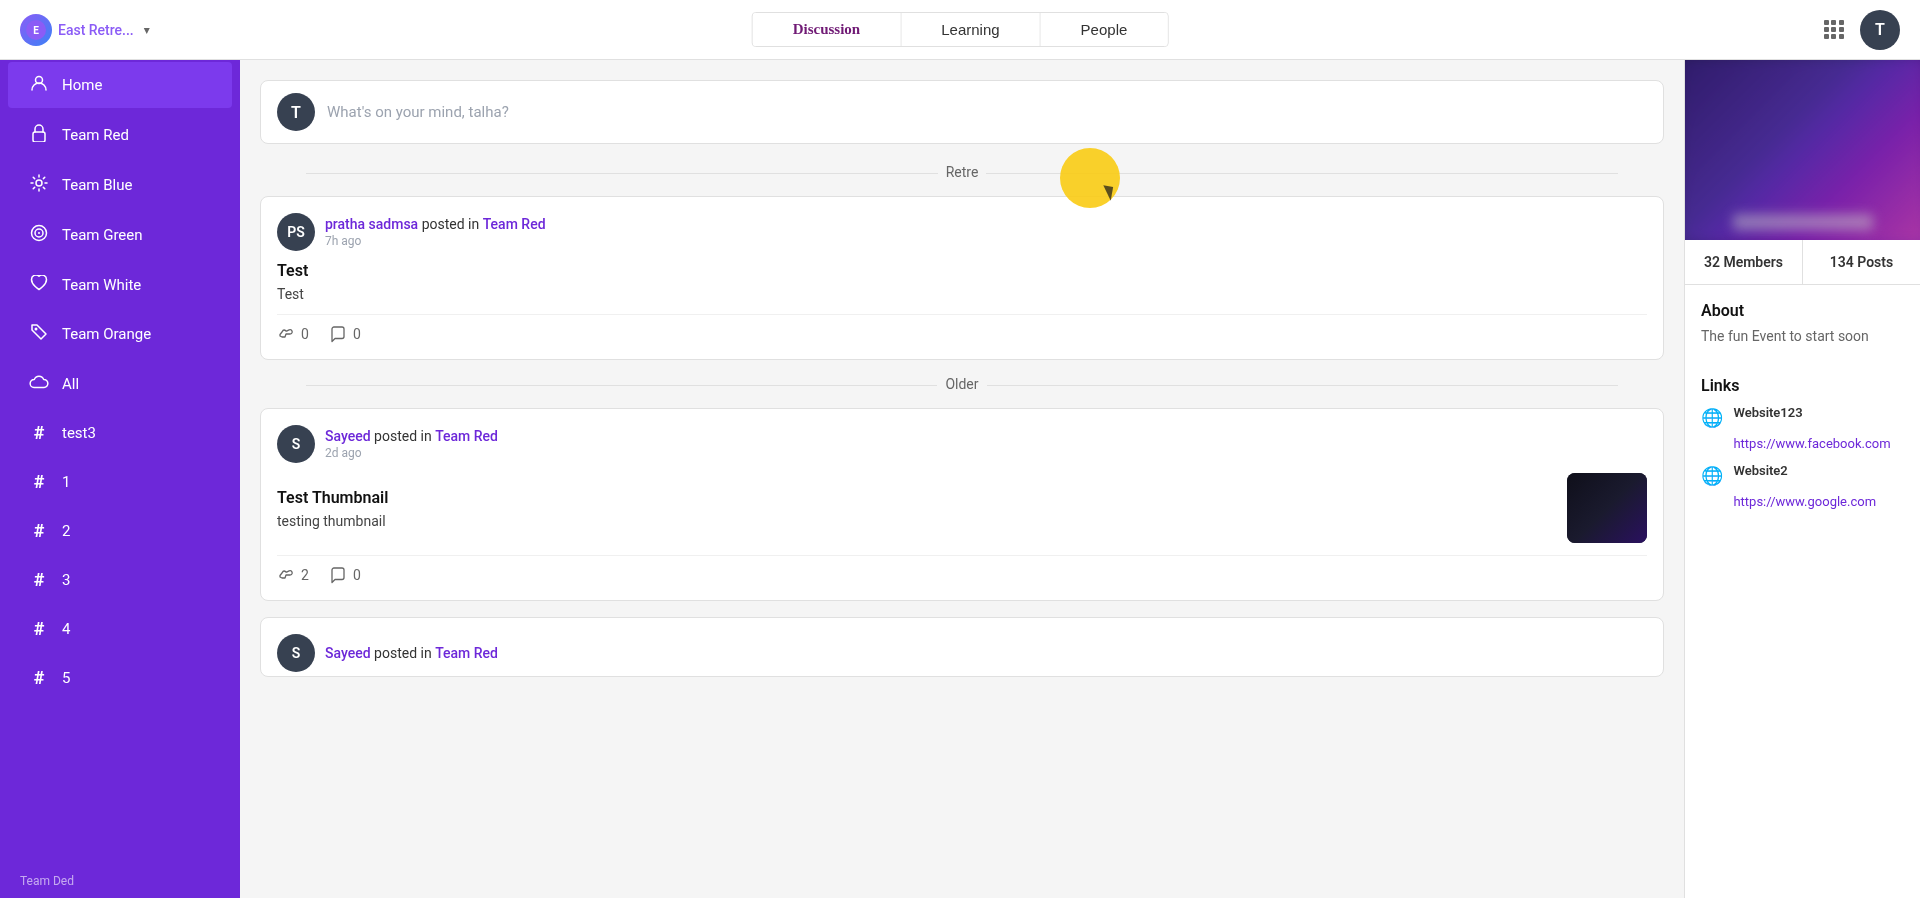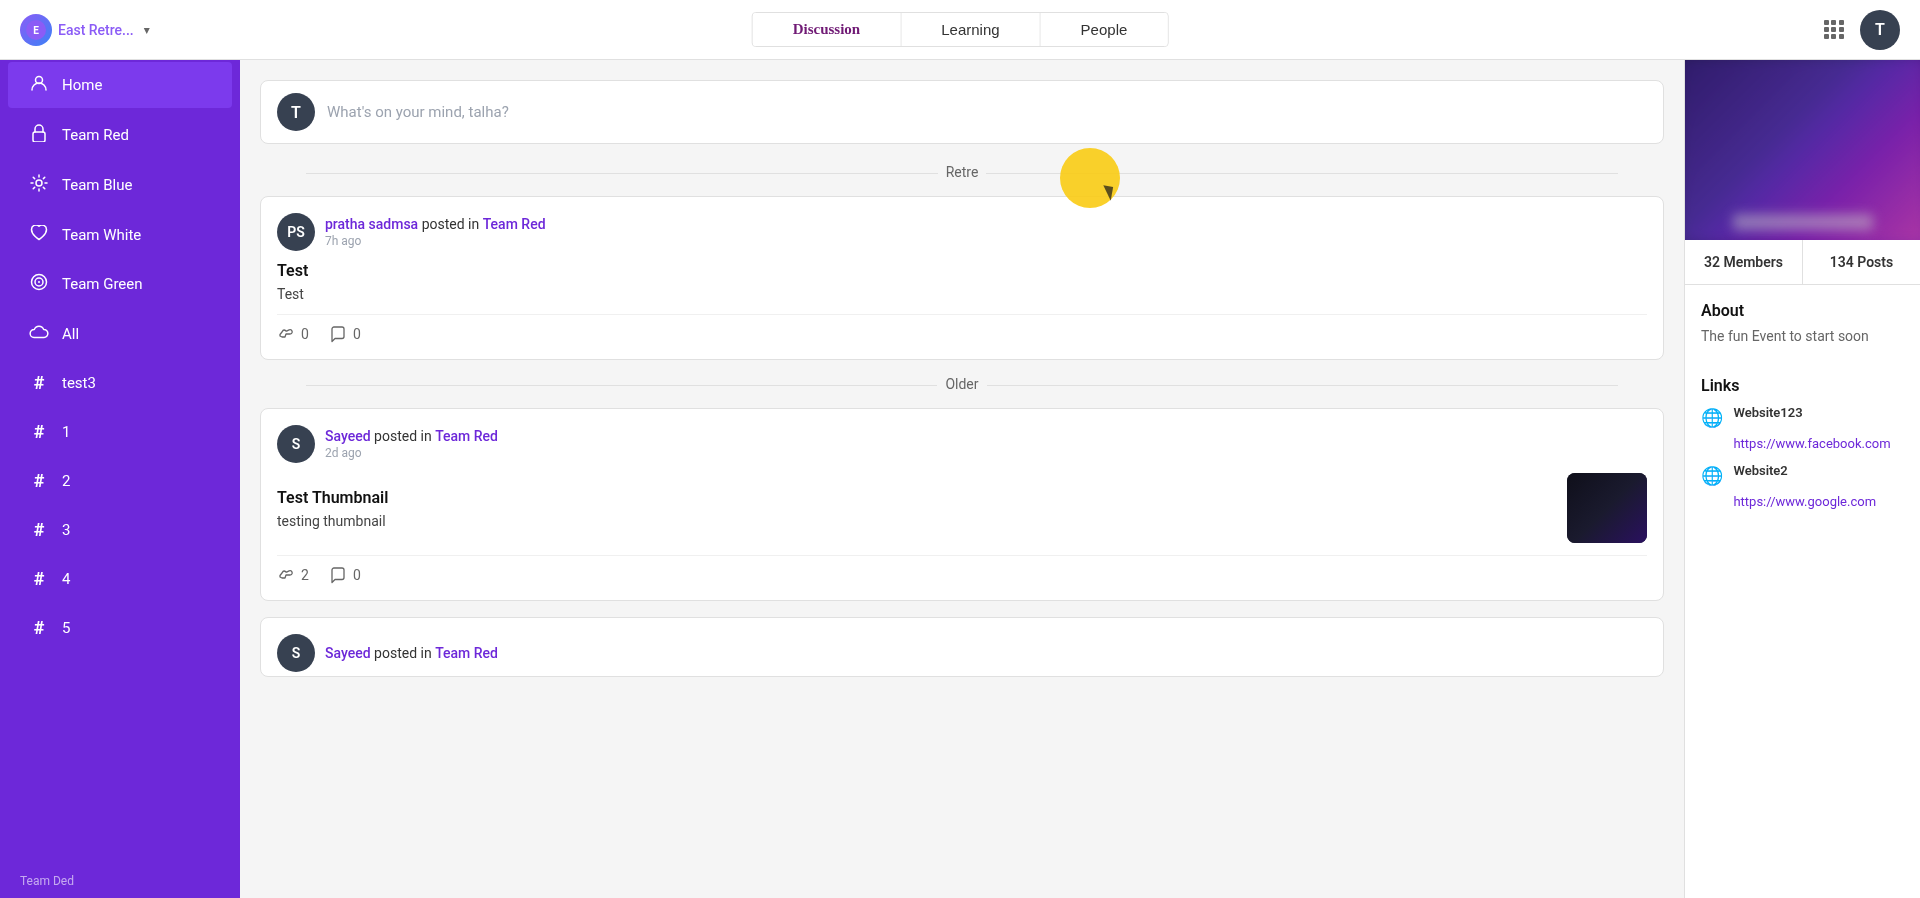--- a/index.html
+++ b/index.html
@@ -269,38 +269,47 @@
             <line x1="13.36" y1="13.36" x2="14.78" y2="14.78" stroke="white" stroke-width="1.5" stroke-linecap="round"></line>
             <line x1="14.78" y1="3.22" x2="13.36" y2="4.64" stroke="white" stroke-width="1.5" stroke-linecap="round"></line>
             <line x1="4.64" y1="13.36" x2="3.22" y2="14.78" stroke="white" stroke-width="1.5" stroke-linecap="round"></line>
           </svg>
       </span>
       <span class="sidebar-label">Team Blue</span>
     </div>
 
     <div class="sidebar-item">
       <span class="sidebar-icon">
-        <svg width="18" height="16" viewBox="0 0 18 16" fill="none">
-            <path d="M9 14.5S1.5 10 1.5 4.5a4.5 4.5 0 0 1 7.5-3.354A4.5 4.5 0 0 1 16.5 4.5C16.5 10 9 14.5 9 14.5z" stroke="white" stroke-width="1.5" stroke-linecap="round" stroke-linejoin="round"></path>
-          </svg>
-      </span>
-      <span class="sidebar-label">Team White</span>
-    </div>
-
-    <div class="sidebar-item">
-      <span class="sidebar-icon">
         <svg width="18" height="18" viewBox="0 0 18 18" fill="none">
             <circle cx="9" cy="9" r="7.5" stroke="white" stroke-width="1.5"></circle>
             <circle cx="9" cy="9" r="4" stroke="white" stroke-width="1.5"></circle>
             <circle cx="9" cy="9" r="1" fill="white"></circle>
           </svg>
       </span>
       <span class="sidebar-label">Team Green</span>
     </div>
 
+    <div class="sidebar-item">
+      <span class="sidebar-icon">
+        <svg width="18" height="16" viewBox="0 0 18 16" fill="none">
+            <path d="M9 14.5S1.5 10 1.5 4.5a4.5 4.5 0 0 1 7.5-3.354A4.5 4.5 0 0 1 16.5 4.5C16.5 10 9 14.5 9 14.5z" stroke="white" stroke-width="1.5" stroke-linecap="round" stroke-linejoin="round"></path>
+          </svg>
+      </span>
+      <span class="sidebar-label">Team White</span>
+    </div>
+
+    <div class="sidebar-item">
+      <span class="sidebar-icon">
+        <svg width="18" height="18" viewBox="0 0 18 18" fill="none">
+            <path d="M2 2l5 0 9 9-5 5-9-9V2z" stroke="white" stroke-width="1.5" stroke-linejoin="round"></path>
+            <circle cx="6" cy="6" r="1.5" fill="white"></circle>
+          </svg>
+      </span>
+      <span class="sidebar-label">Team Orange</span>
+    </div>
 
     <div class="sidebar-item">
       <span class="sidebar-icon">
         <svg width="20" height="16" viewBox="0 0 20 16" fill="none">
             <path d="M5 13.5a4 4 0 1 1 .3-8 5 5 0 0 1 9.4 0 4 4 0 1 1 .3 8H5z" stroke="white" stroke-width="1.5" stroke-linecap="round" stroke-linejoin="round"></path>
           </svg>
       </span>
       <span class="sidebar-label">All</span>
     </div>
 

